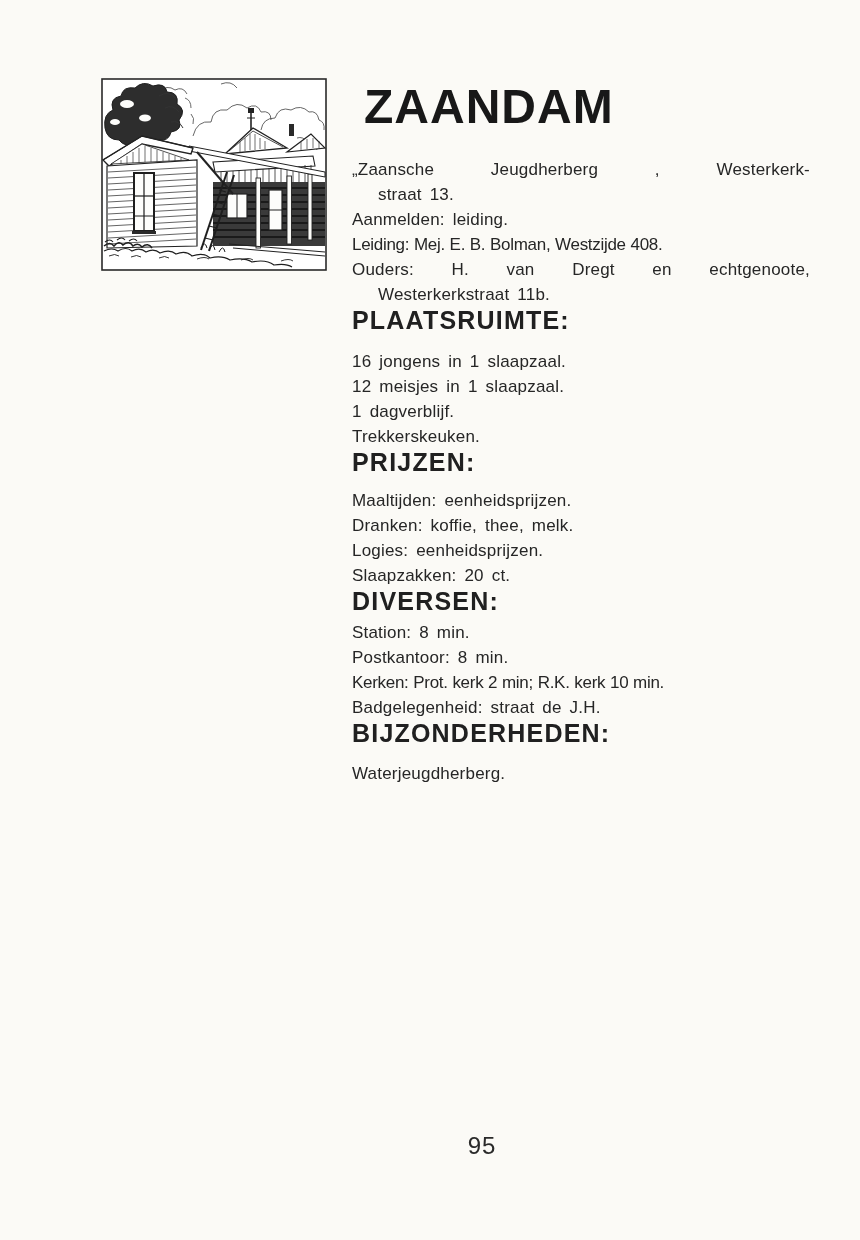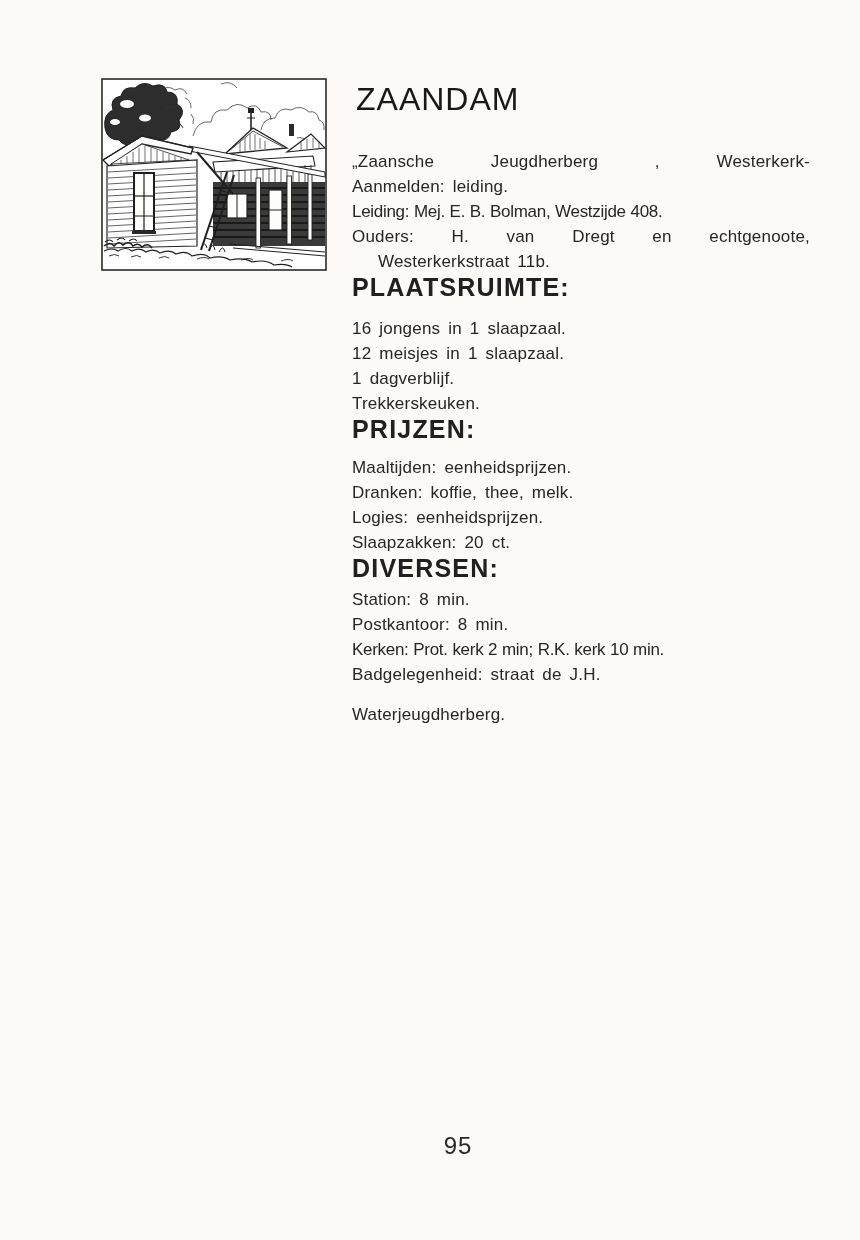--- a/index.html
+++ b/index.html
@@ -21,21 +21,21 @@
   .illustration{
     position:absolute;left:101px;top:78px;width:226px;height:193px;margin:0;
   }
   .illustration svg{display:block;width:100%;height:100%;}
 
   
   .column{
     position:absolute;left:352px;top:70px;width:458px;
   }
   .title{
-    margin:4px;font-size:32px;line-height:50px;font-weight:400;
+    margin:12px;font-size:48px;line-height:50px;font-weight:700;
     letter-spacing:1px;color:#181818;
   }
   h2.sec-heading{
     margin:0;font-size:25px;line-height:26px;font-weight:700;
     letter-spacing:1.2px;color:#202020;
   }
   .sec{margin:0;}
   .m-jeug{margin-top:12px;}
   .m-para{margin-top:25px;}
   .m-plaats{margin-top:12px;}
@@ -54,21 +54,21 @@
   }
   .line.fill{
     white-space:normal;
     text-align:justify;
     text-align-last:justify;
   }
   .line.indent{padding-left:26px;}
   .line.tight{letter-spacing:-0.3px;word-spacing:0.02em;}
 
   .page-number{
-    position:absolute;top:1133px;left:458px;transform:translateX(-50%);
+    position:absolute;top:1133px;left:482px;transform:translateX(-50%);
     font-size:24px;line-height:26px;color:#2a2a2a;letter-spacing:1px;
   }
 </style>
 </head>
 <body>
 
 <main class="page">
 
   <figure class="illustration">
     <svg viewBox="0 0 226 193" xmlns="http://www.w3.org/2000/svg">
@@ -233,20 +233,21 @@
     </svg>
   </figure>
 
   <div class="column">
 
     <h1 class="title">ZAANDAM</h1>
 
     <section class="sec">
       <div class="m-para">
         <p class="line fill">„Zaansche Jeugdherberg , Westerkerk-</p>
+        <p class="line indent">straat 13.</p>
         <p class="line">Aanmelden: leiding.</p>
         <p class="line tight">Leiding: Mej. E. B. Bolman, Westzijde 408.</p>
         <p class="line fill">Ouders: H. van Dregt en echtgenoote,</p>
         <p class="line indent">Westerkerkstraat 11b.</p>
       </div>
     </section>
 
     <section class="sec">
       <h2 class="sec-heading m-plaats">PLAATSRUIMTE:</h2>
       <div class="m-list1">
@@ -271,20 +272,21 @@
       <h2 class="sec-heading m-diversen">DIVERSEN:</h2>
       <div class="m-list3">
         <p class="line">Station: 8 min.</p>
         <p class="line">Postkantoor: 8 min.</p>
         <p class="line tight">Kerken: Prot. kerk 2 min; R.K. kerk 10 min.</p>
         <p class="line">Badgelegenheid: straat de J.H.</p>
       </div>
     </section>
 
     <section class="sec">
+      <h2 class="sec-heading m-bijz">BIJZONDERHEDEN:</h2>
       <div class="m-water">
         <p class="line">Waterjeugdherberg.</p>
       </div>
     </section>
 
   </div>
 
   <div class="page-number">95</div>
 
 </main>

